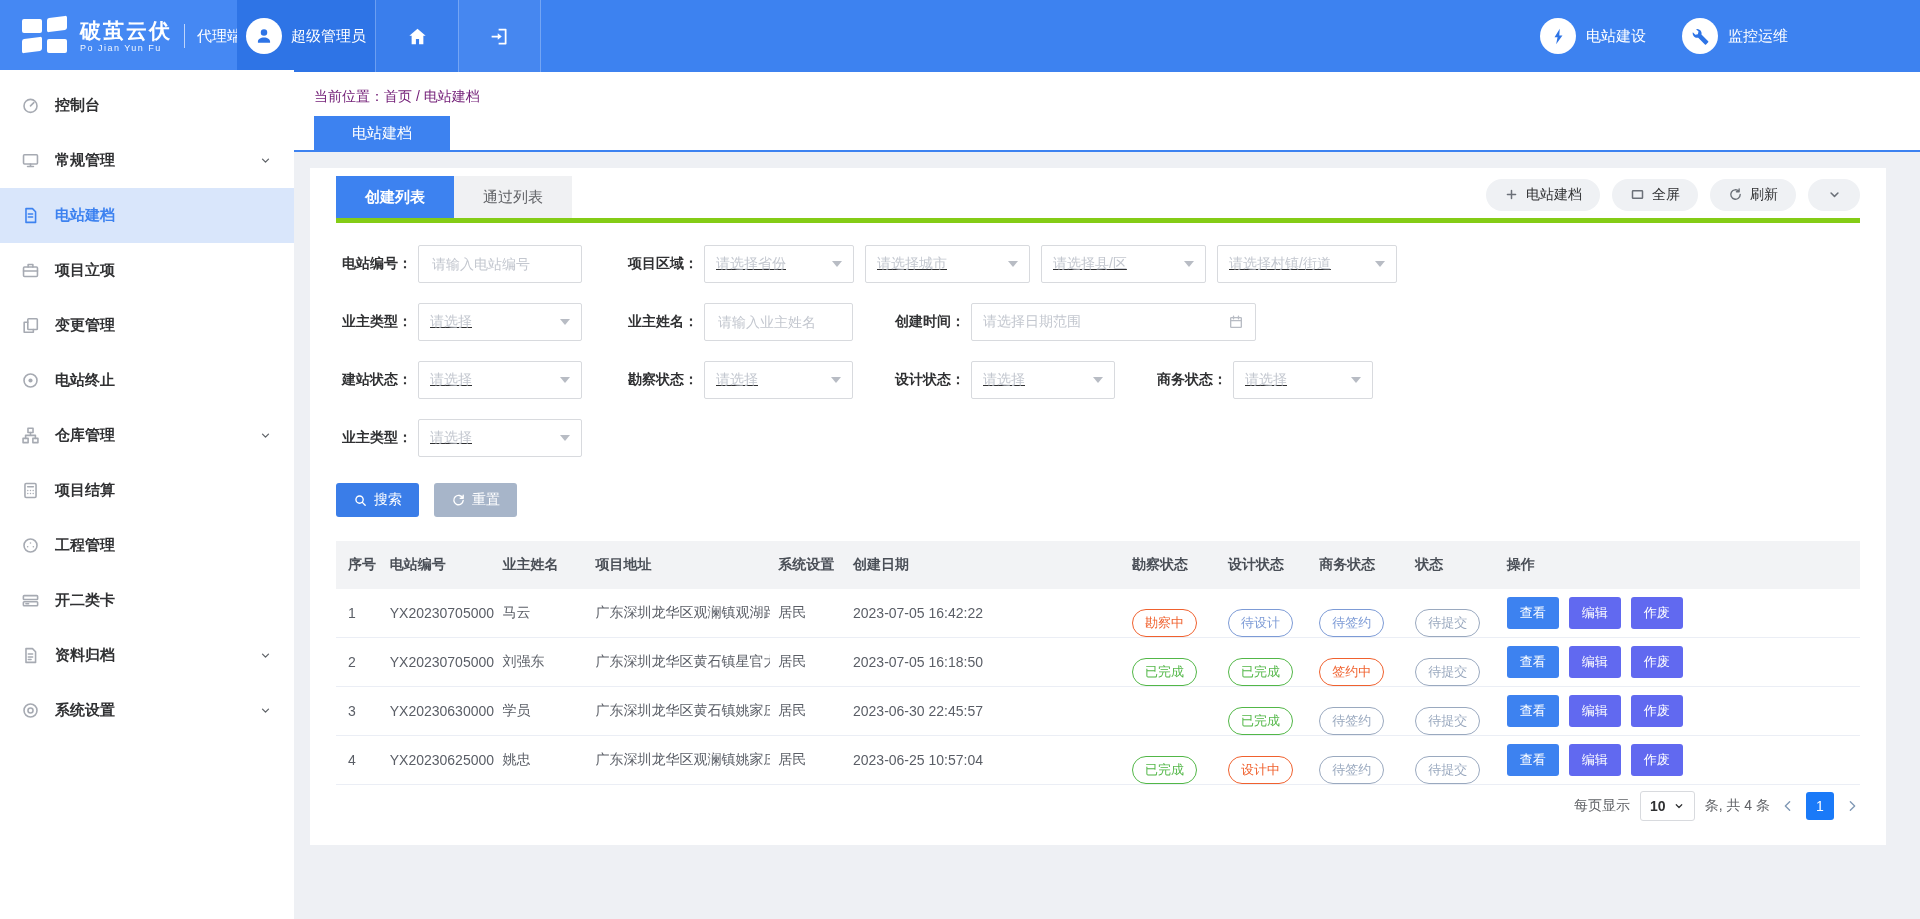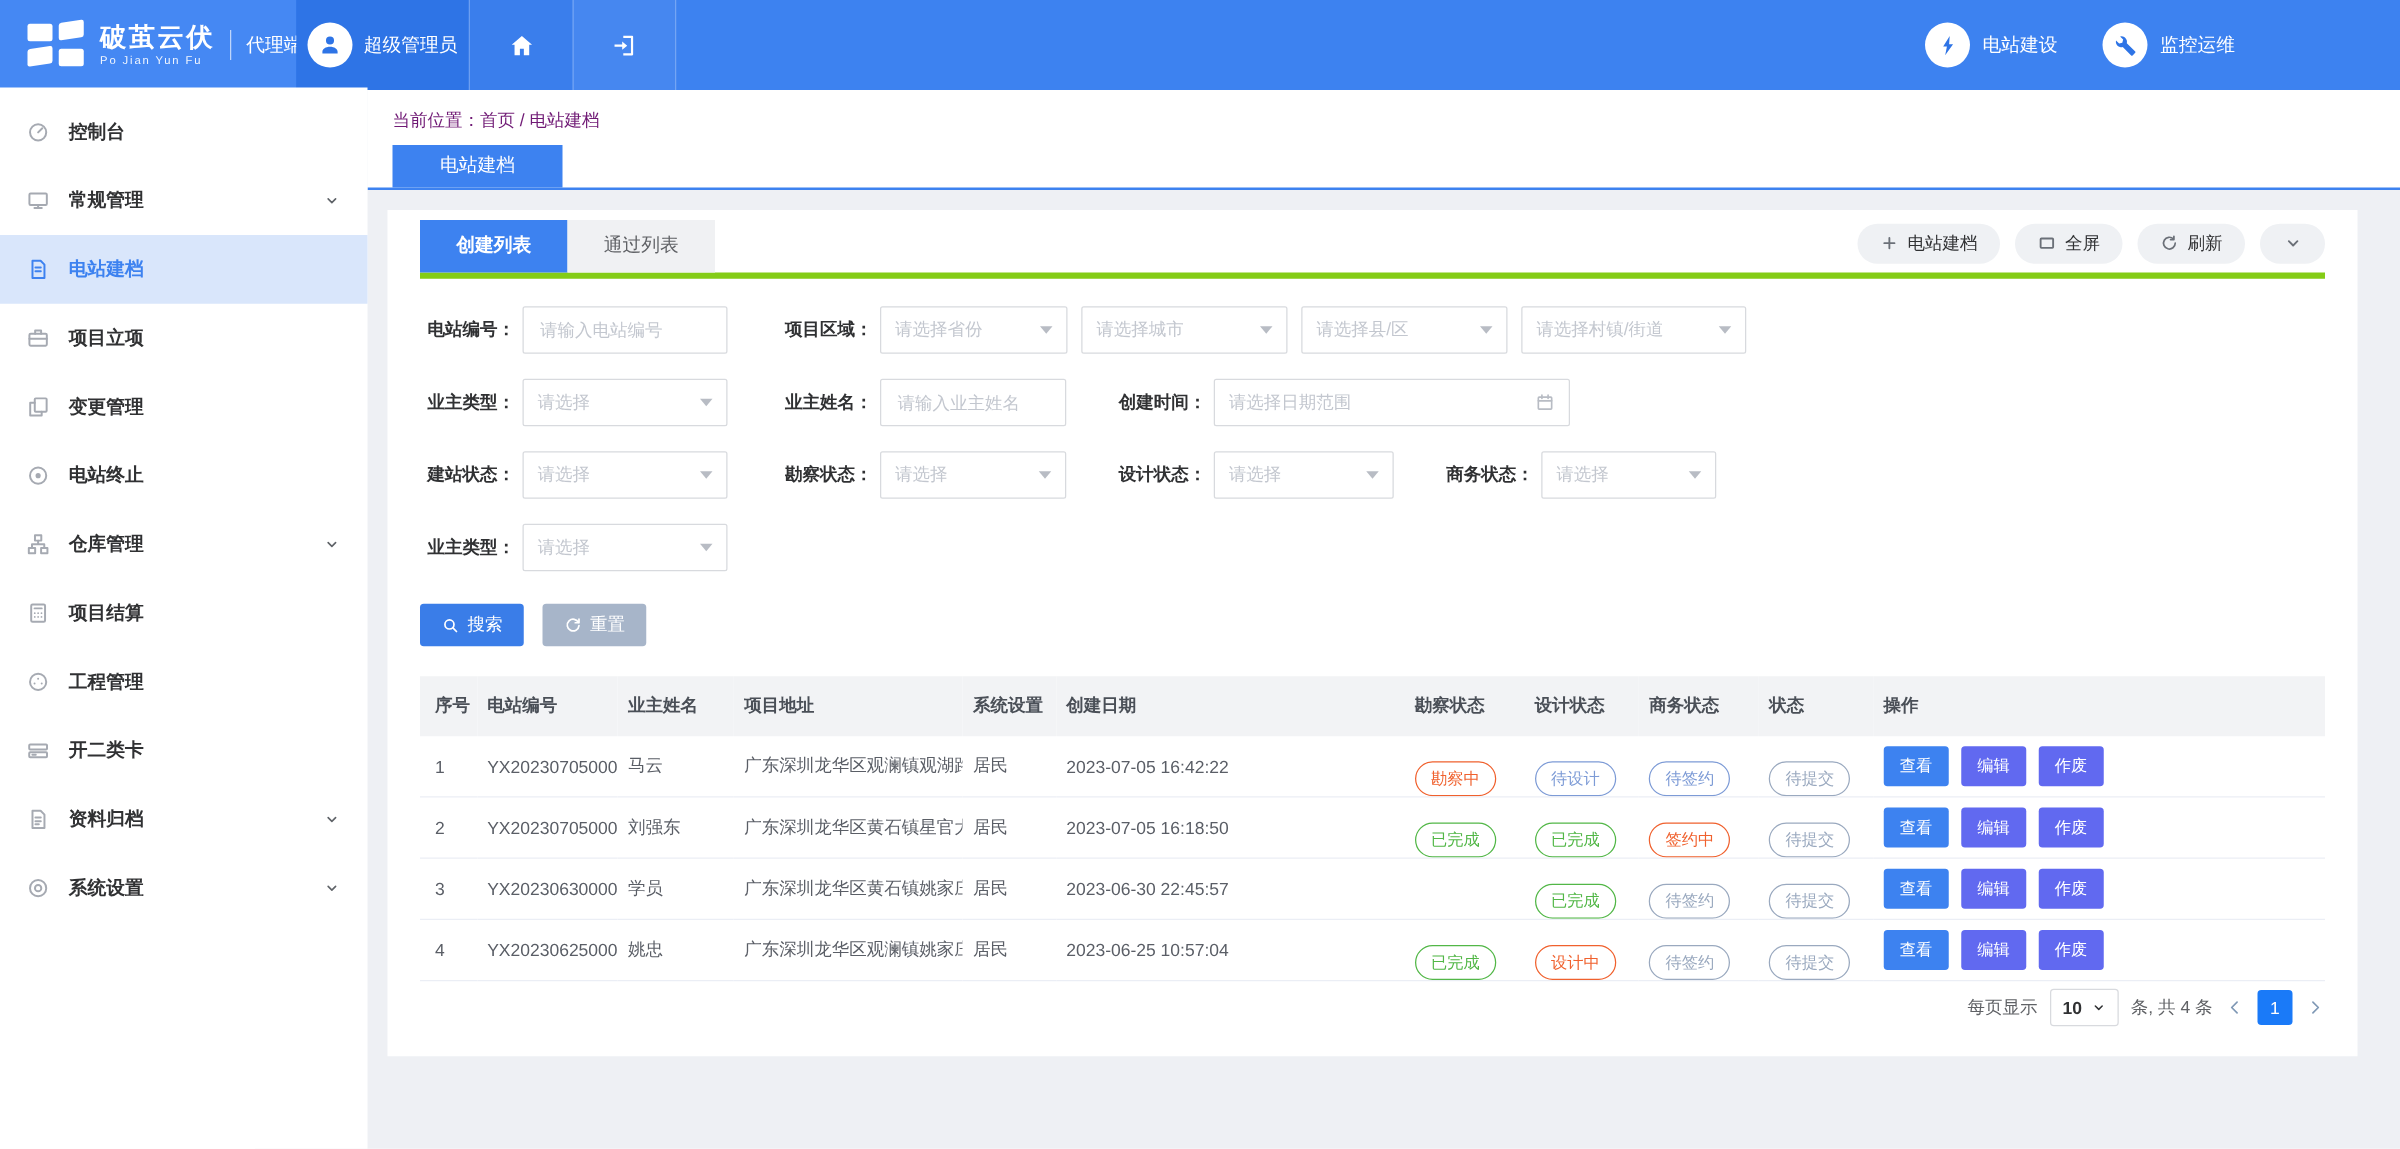--- a/index.html
+++ b/index.html
@@ -65,21 +65,21 @@
   .pill-btn .p-ic svg { width:15px; height:15px; }
   .pill-btn.small { width:52px; padding:0; justify-content:center; }
 
   
   .filters { padding-top:22px; }
   .f-row { display:flex; align-items:center; margin-bottom:20px; }
   .f-label { width:76px; flex:none; text-align:right; margin-right:6px; font-size:14px; font-weight:700; color:#303133; white-space:nowrap; }
   .ml36 { margin-left:36px; } .ml40 { margin-left:40px; }
   .f-field { height:38px; border:1px solid #d8dade; border-radius:2px; background:#fff; display:flex; align-items:center; padding:0 11px; }
   .f-field .ph { color:#c3c7cf; font-size:14px; flex:1; white-space:nowrap; overflow:hidden; }
-  .f-select { cursor:pointer; }
+  .f-select { cursor:pointer;text-decoration:underline; }
   .caret { width:0; height:0; border-left:5px solid transparent; border-right:5px solid transparent; border-top:6px solid #b8bcc4; margin-left:6px; flex:none; }
   .f-input { border:none; outline:none; width:100%; font-size:14px; color:#303133; font-family:inherit; background:transparent; }
   .f-input::placeholder { color:#c3c7cf; }
   .w148 { width:164px; } .w285 { width:285px; }
   .region-wrap { display:flex; }
   .cal-ic { color:#b8bcc4; display:flex; margin-left:6px; }
   .cal-ic svg { width:16px; height:16px; }
 
   .btn-row { display:flex; gap:15px; margin-top:26px; }
   .btn { height:34px; border:none; border-radius:3px; color:#fff; font-size:14px; display:flex; align-items:center; gap:6px; padding:0 17px; cursor:pointer; font-family:inherit; }

